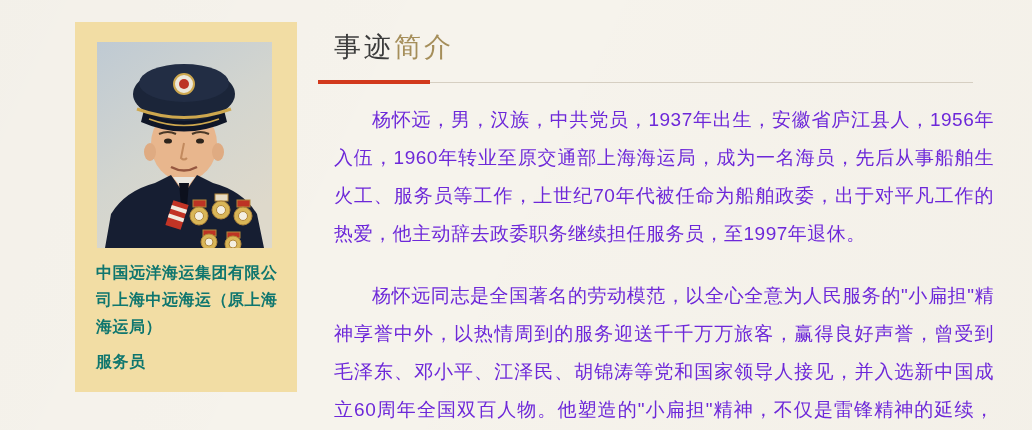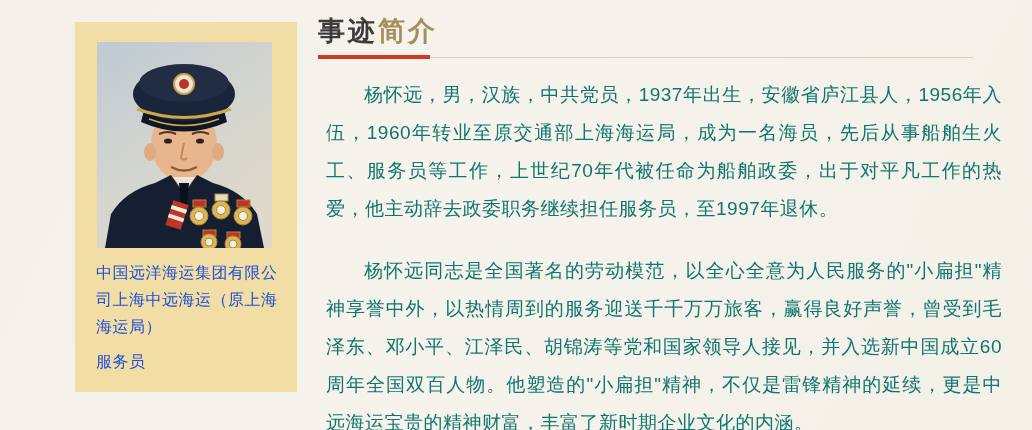--- a/index.html
+++ b/index.html
@@ -26,56 +26,56 @@
     left: 22px; top: 20px;
     width: 175px; height: 206px;
     overflow: hidden;
   }
   .photo-frame svg { display: block; }
   .caption {
     position: absolute;
     left: 21px; top: 237px;
     width: 184px;
     font-size: 16px;
-    font-weight: normal;
-    color: #1d4ed8;
+    font-weight: bold;
+    color: #0f766e;
     line-height: 27px;
     letter-spacing: 0.5px;
   }
   .caption .role-line { margin-top: 8px; }
 
   
   .content {
     position: absolute;
     left: 318px; top: 14px;
     width: 692px;
   }
   .section-title {
-    margin: 0;
+    margin: 16px;
     font-size: 27px;
-    font-weight: bold;
+    font-weight: normal;
     letter-spacing: 3px;
     line-height: 34px;
   }
   .t-dark { color: #3c3c3c; }
   .t-gold { color: #a58e5a; }
   .title-rule { position: relative; height: 5px; margin-top: 7px; }
   .rule-red {
     position: absolute; left: 0; top: 0;
     width: 112px; height: 4px;
   }
   .rule-gray {
     position: absolute; left: 112px; right: 37px; top: 2px;
     height: 1px; background: #d6cfc2;
   }
   .para {
-    margin: 8px;
+    margin: 16px;
     margin-top: 16px;
     font-size: 19px;
-    color: #0f766e;
+    color: #6d28d9;
     line-height: 38px;
     letter-spacing: 0.5px;
     text-indent: 2em;
     text-align: justify;
   }
   .para + .para { margin-top: 24px; }
 </style>
 </head>
 <body style="background-color: rgb(246, 243, 236);">
 

